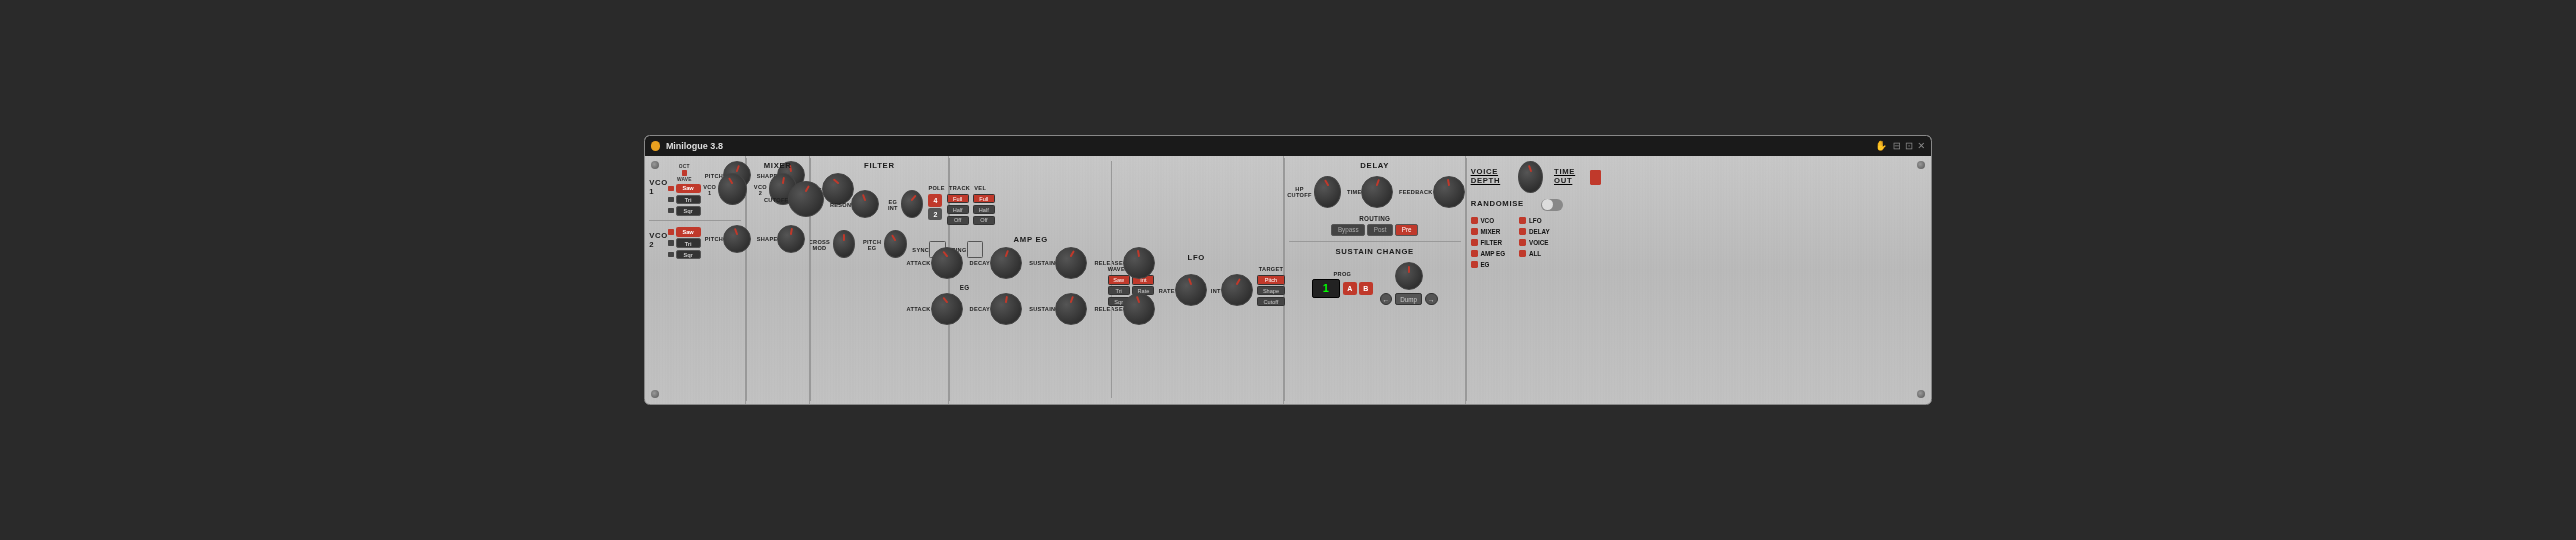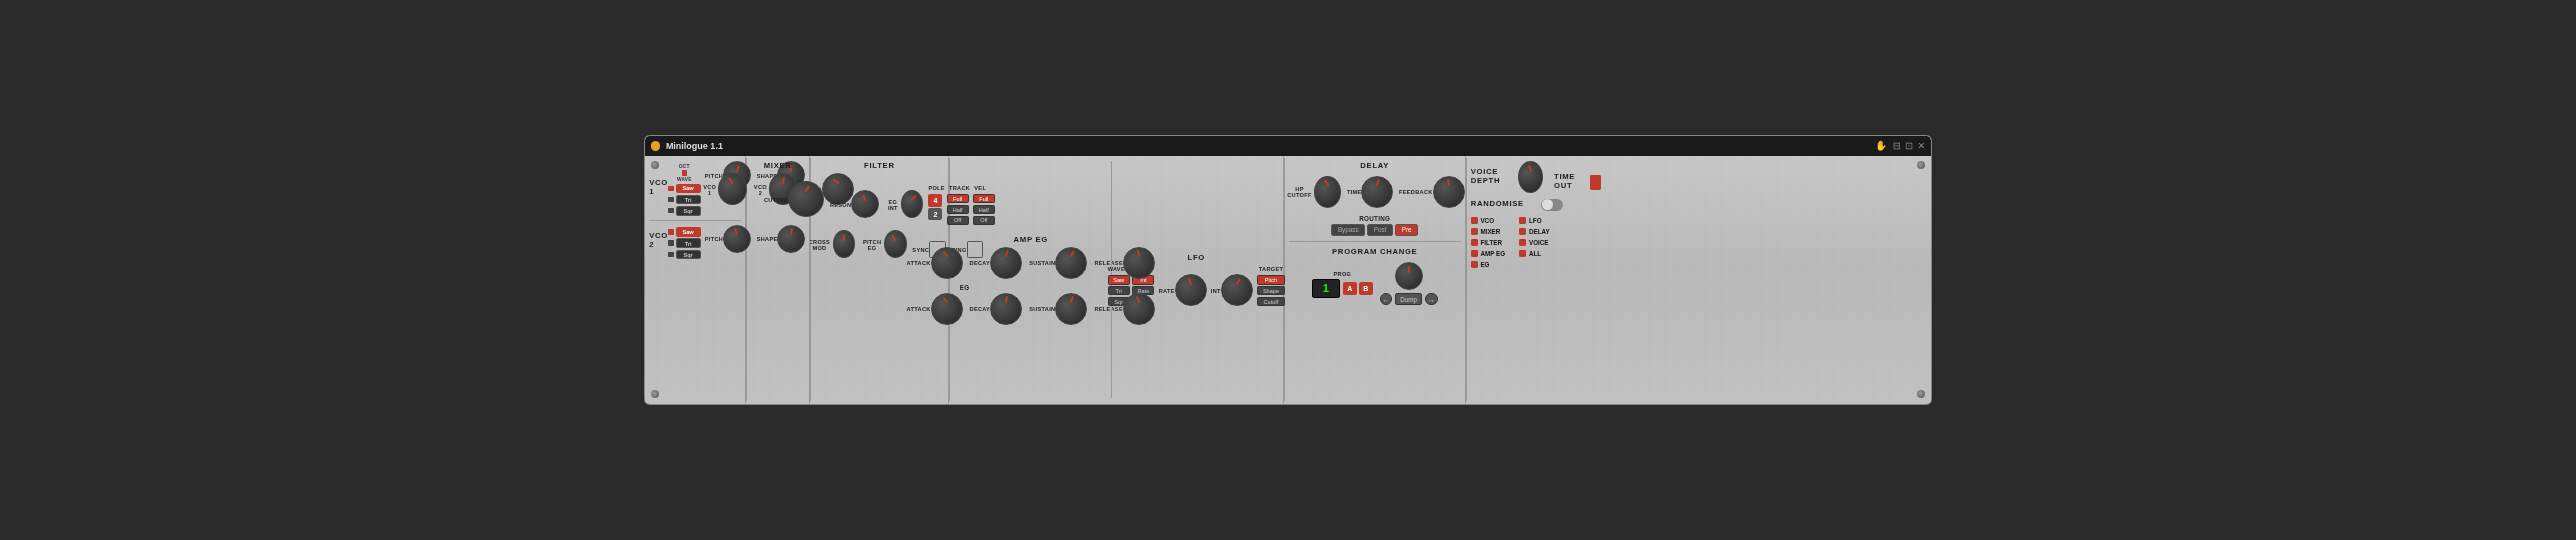--- a/index.html
+++ b/index.html
@@ -445,21 +445,21 @@
       letter-spacing: 0.2px;
     }
   </style>
 </head>
 <body>
 
 <div class="synth-container">
 
   <div class="title-bar">
     <div class="title-dot"></div>
-    <span class="title-text">Minilogue 1.1</span>
+    <span class="title-text">Minilogue 3.8</span>
     <span class="title-hand">✋</span>
     <div class="title-icons">
       <span class="title-icon">⊟</span>
       <span class="title-icon">⊡</span>
       <span class="title-icon">✕</span>
     </div>
   </div>
 
   <div class="screw screw-tl"></div>
   <div class="screw screw-tr"></div>
@@ -756,21 +756,21 @@
         <div class="routing-row">
           <button class="routing-btn">Bypass</button>
           <button class="routing-btn">Post</button>
           <button class="routing-btn active">Pre</button>
         </div>
       </div>
 
       <div class="h-sep"></div>
 
       <div style="display:flex; flex-direction:column; align-items:center; gap:2.8px;">
-        <div class="section-title">PROGRAM CHANGE</div>
+        <div class="section-title">SUSTAIN CHANGE</div>
         <div style="display:flex; gap:7px; align-items:center;">
           <div style="display:flex; flex-direction:column; align-items:center; gap:2.1px;">
             <div class="knob-label">PROG</div>
             <div style="display:flex; gap:2.8px; align-items:center;">
               <div class="prog-display">1</div>
               <div class="flex-col" style="gap:2.1px;">
                 <div class="prog-ab">
                   <button class="prog-btn">A</button>
                   <button class="prog-btn">B</button>
                 </div>
@@ -785,21 +785,21 @@
               <button class="nav-arrow">→</button>
             </div>
           </div>
         </div>
       </div>
     </div>
 
     <div class="sep-line"></div>
 
     <div class="section right-section" style="width:139px; border-right:none;">
-      <div style="display:flex; gap:11px; align-items:flex-end;">
+      <div style="display:flex; gap:11px; align-items:center;text-decoration:underline;">
 
         <div class="flex-col" style="gap:2.8px;">
           <div class="section-title">VOICE DEPTH</div>
           <div class="knob knob-large" style="--angle:-20deg;"></div>
         </div>
 
         <div class="flex-col" style="gap:4.2px; margin-top:1.4px;">
           <div class="section-title">TIME OUT</div>
           <div class="note-out-indicator"></div>
         </div>

